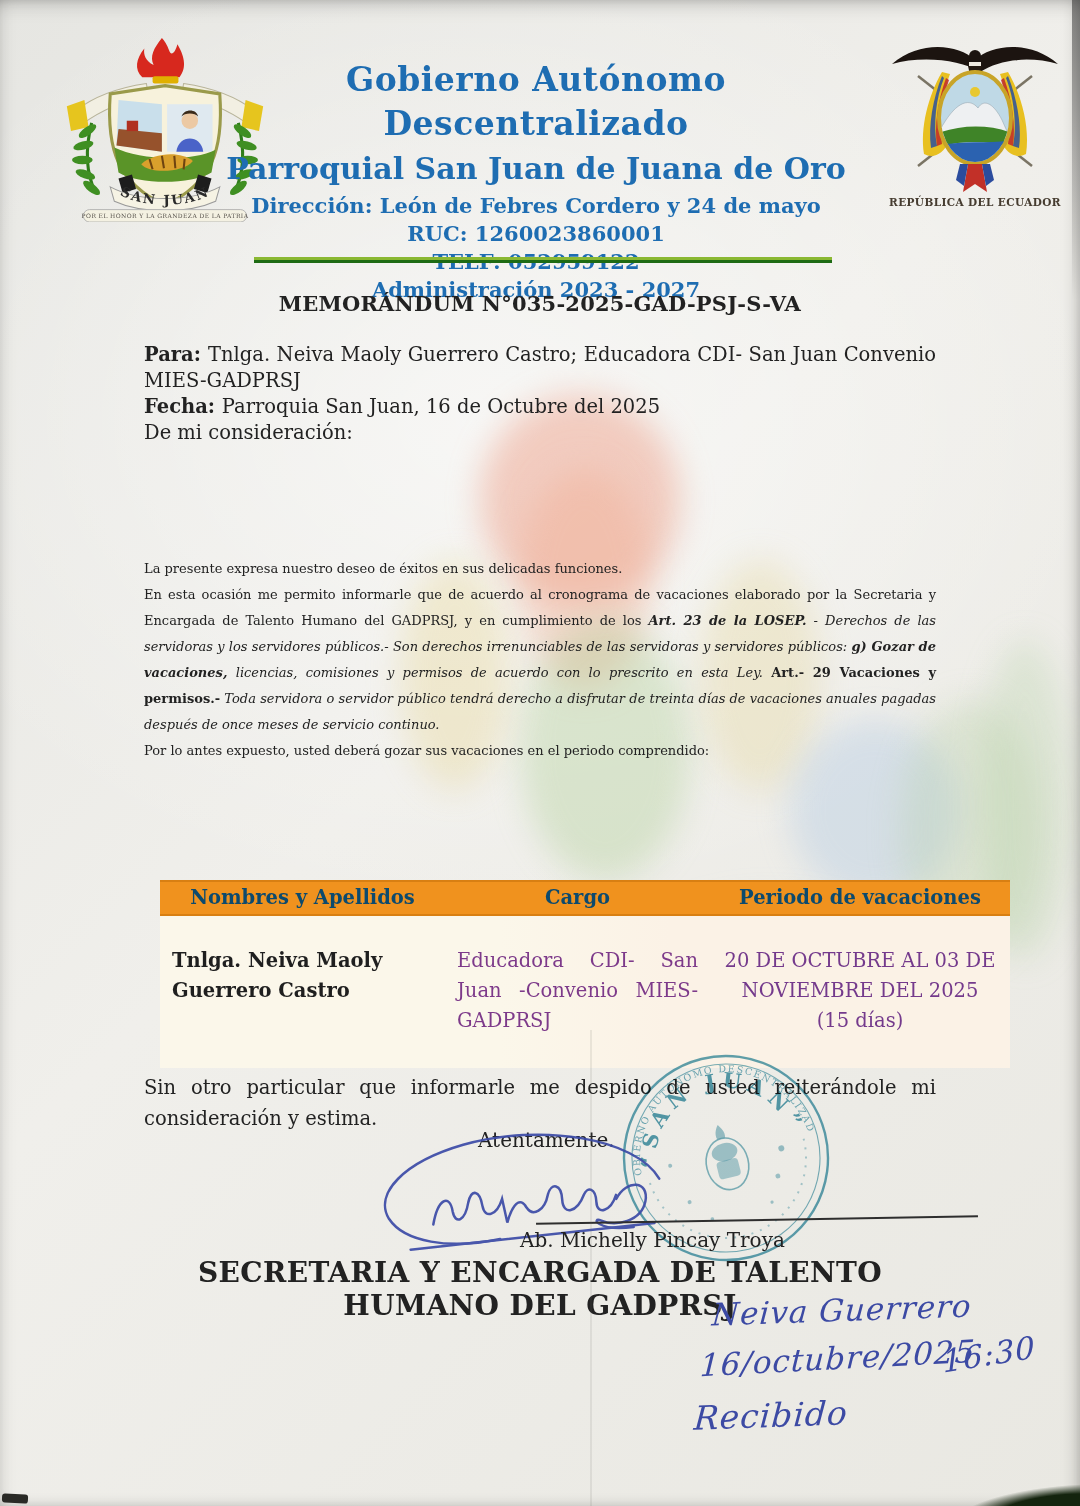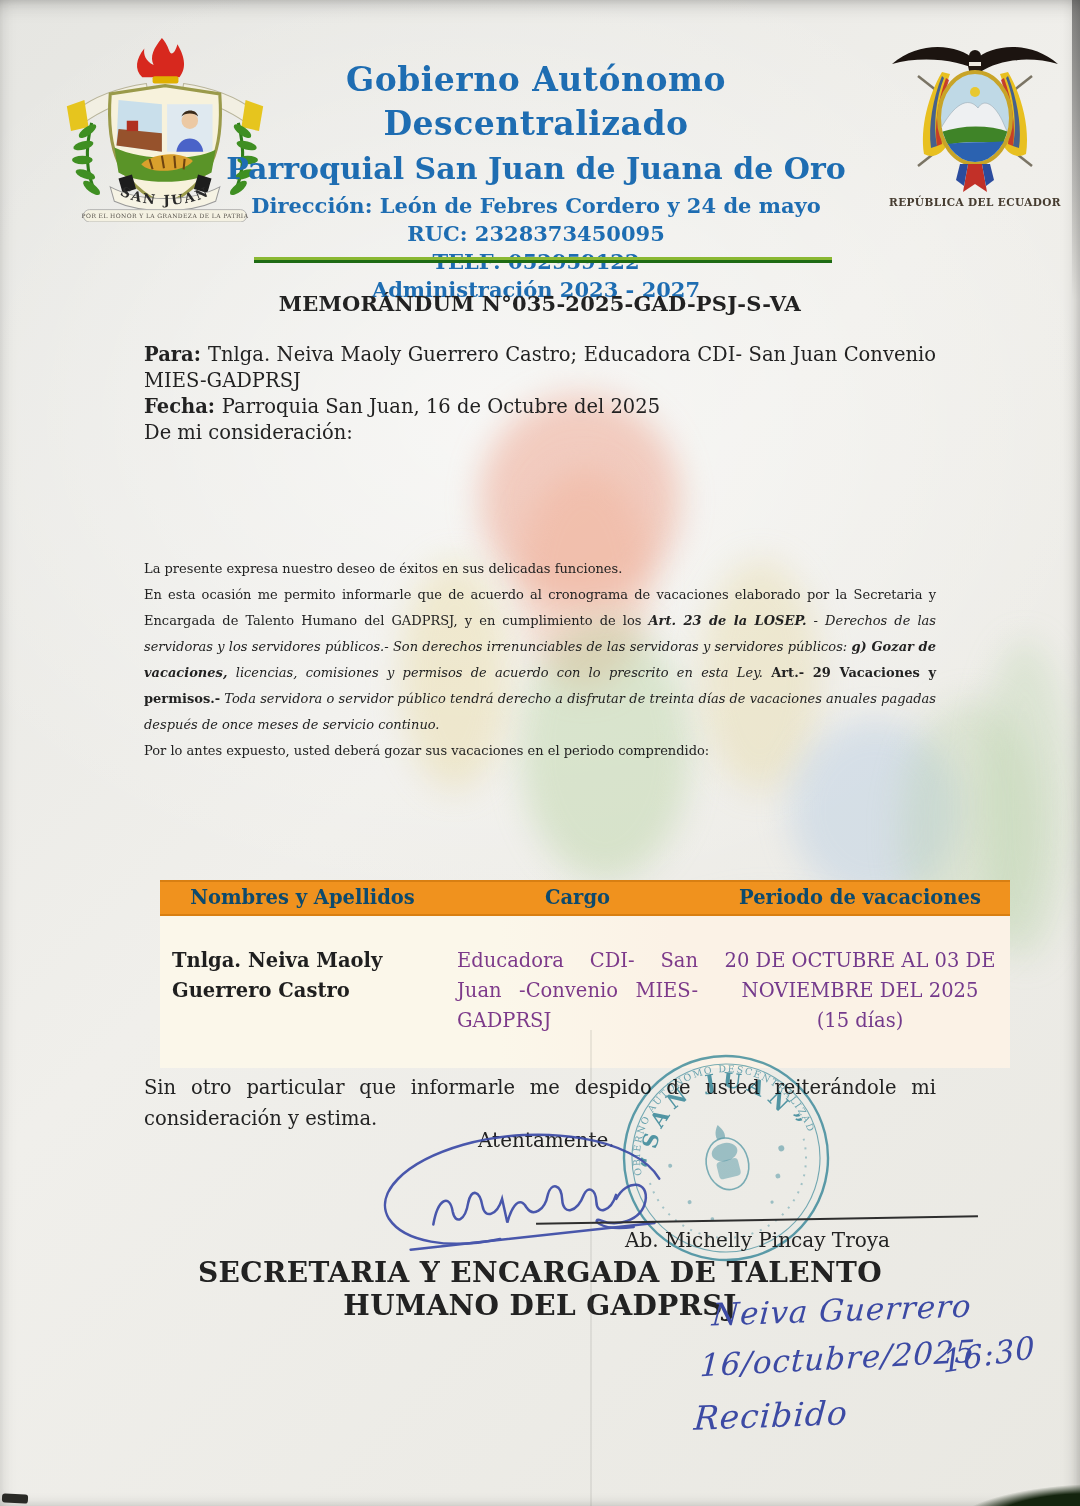--- a/index.html
+++ b/index.html
@@ -41,21 +41,21 @@
   .tbody{display:grid;grid-template-columns:285px 265px 300px;
     background:linear-gradient(90deg,#fbf7ea 0 40%,#fbf2e6 60% 100%);min-height:152px;}
   .td{padding:30px 12px 10px;}
   .td.name{color:#1f1f1f;font-weight:700;line-height:30px;}
   .td.cargo{color:#7d3a8a;text-align:justify;line-height:30px;}
   .td.periodo{color:#743a8c;text-align:center;line-height:30px;}
   
   .closing{left:144px;top:1072px;width:792px;font-size:19.5px;line-height:31px;text-align:justify;z-index:2;}
   .salutation{left:478px;top:1128px;font-size:20px;z-index:2;}
   .sig-rule{left:536px;top:1219px;width:442px;height:2px;background:#2e2e2e;transform:rotate(-1deg);z-index:4;}
-  .signer-name{left:520px;top:1228px;width:370px;text-align:right;font-size:20px;z-index:4;}
+  .signer-name{left:520px;top:1228px;width:370px;text-align:left;font-size:20px;z-index:4;}
   .signer-title{left:150px;top:1256px;width:780px;text-align:center;font-size:28px;font-weight:700;letter-spacing:.4px;z-index:2;}
   
   .hand{font-family:"DejaVu Serif","Liberation Serif",serif;font-style:italic;color:#3c4aa4;z-index:5;letter-spacing:1px;}
   .hand1{left:712px;top:1292px;font-size:31px;transform:rotate(-2deg) skewX(-6deg);}
   .hand2{left:700px;top:1340px;font-size:31px;transform:rotate(-3deg) skewX(-6deg);}
   .hand2t{left:942px;top:1336px;font-size:31px;transform:rotate(-9deg) skewX(-6deg);}
   .hand3{left:694px;top:1396px;font-size:33px;transform:rotate(-2deg) skewX(-6deg);}
   
   .fold{left:590px;top:1030px;width:2px;height:476px;background:rgba(110,110,100,.12);z-index:6;}
   .corner-blob{left:958px;top:1486px;width:200px;height:46px;background:radial-gradient(closest-side,#14240e 60%,rgba(20,36,14,0));border-radius:50%;transform:rotate(-6deg);z-index:6;}
@@ -153,21 +153,21 @@
     <path d="M88,130 L102,130 L107,158 L95,150 L83,158 Z" fill="#c23028"></path>
     <path d="M80,130 L88,130 L84,152 L76,146 Z" fill="#2b4c9e"></path>
     <path d="M110,130 L102,130 L106,152 L114,146 Z" fill="#2b4c9e"></path>
     <text x="95" y="172" font-size="10.5" font-weight="700" text-anchor="middle" fill="#463c30" letter-spacing=".4">REPÚBLICA DEL ECUADOR</text>
   </svg>
 
   <div class="abs header-text">
     <div class="hline1">Gobierno Autónomo Descentralizado</div>
     <div class="hline2">Parroquial San Juan de Juana de Oro</div>
     <div class="h-small">Dirección: León de Febres Cordero y 24 de mayo</div>
-    <div class="h-small">RUC: 2328373450095</div>
+    <div class="h-small">RUC: 1260023860001</div>
     <div class="h-small">TELF: 052959122</div>
     <div class="h-small">Administración 2023 - 2027</div>
   </div>
   <div class="abs green-rule"></div>
 
   <div class="abs memo-title">MEMORÁNDUM N°035-2025-GAD-PSJ-S-VA</div>
 
   <div class="abs meta">
     <p><span class="b">Para: </span><span>Tnlga. Neiva Maoly Guerrero Castro; Educadora CDI- San Juan Convenio MIES-GADPRSJ</span></p>
     <p><span class="b">Fecha: </span><span>Parroquia San Juan, 16 de Octubre del 2025</span></p>

